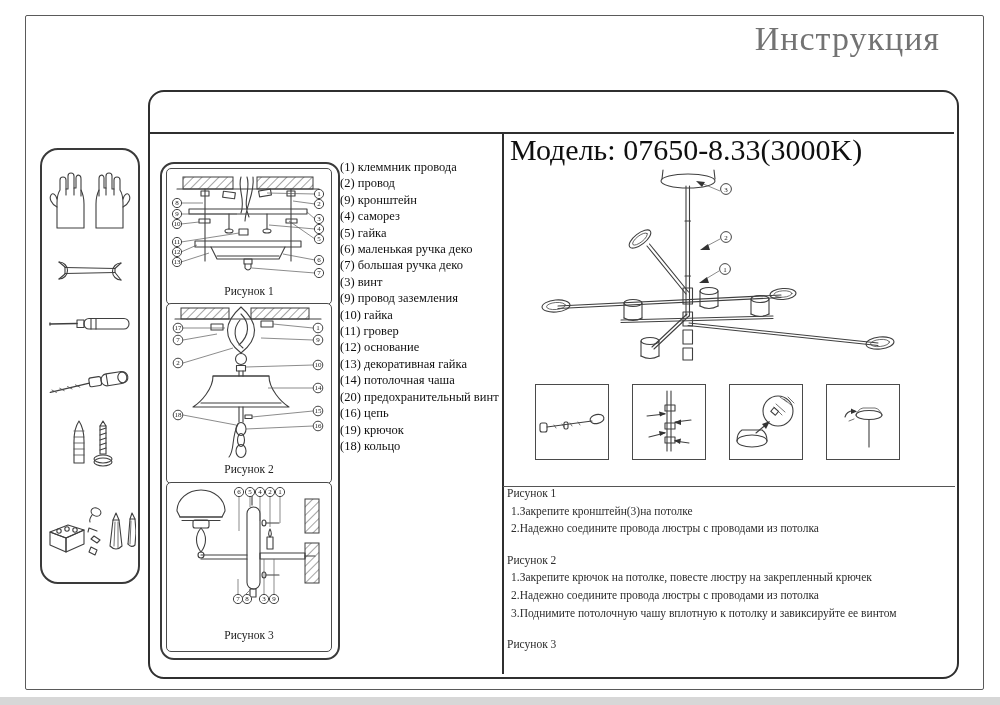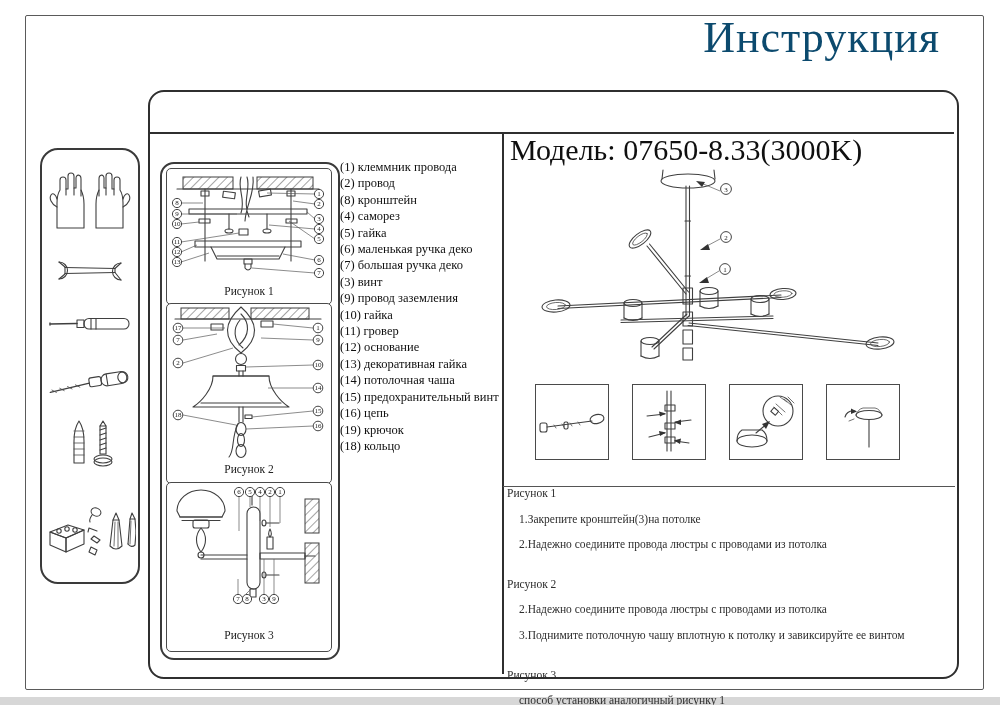--- a/index.html
+++ b/index.html
@@ -1,38 +1,38 @@
 <!DOCTYPE html>
 <html><head>
 <meta charset="utf-8">
 <style>
   html,body{margin:0;padding:0;background:#fff;}
   .page{position:relative;width:1000px;height:705px;background:#ffffff;overflow:hidden;
         font-family:"Liberation Serif","DejaVu Serif",serif;color:#1c1c1c;}
   .abs{position:absolute;}
   .outer-border{left:25px;top:15px;width:957px;height:673px;border:1px solid #5a5a5a;border-radius:2px;}
   .scan-edge{left:0;top:697px;width:1000px;height:8px;background:#d7d7d7;}
-  .doc-title{left:610px;top:12px;width:330px;text-align:right;font-size:44px;letter-spacing:1px;color:#0c4a6e;}
+  .doc-title{left:610px;top:20px;width:330px;text-align:right;font-size:34px;letter-spacing:1px;color:#737373;}
   .main-box{left:148px;top:90px;width:807px;height:585px;border:2px solid #2f2f2f;border-radius:16px;}
   .main-hline{left:149px;top:132px;width:805px;height:2px;background:#2f2f2f;}
   .main-vline{left:502px;top:133px;width:2px;height:541px;background:#2f2f2f;}
   .sidebar{left:40px;top:148px;width:96px;height:432px;border:2px solid #3a3a3a;border-radius:18px;}
   .tool{position:absolute;left:0;width:96px;text-align:center;}
   .fig-column{left:160px;top:162px;width:176px;height:494px;border:2px solid #3a3a3a;border-radius:14px;}
   .panel{position:absolute;left:166px;width:164px;border:1px solid #4a4a4a;border-radius:5px;background:#fff;}
   .panel svg{display:block;}
   .fig-caption{position:absolute;left:0;width:100%;text-align:center;font-size:11.5px;color:#222;}
   .parts{left:340px;top:159px;width:180px;font-size:12.5px;line-height:16.4px;color:#101010;}
   .model-label{left:510px;top:133px;width:442px;font-size:30px;color:#0f0f0f;white-space:nowrap;}
   .chandelier{left:513px;top:166px;}
   .stepbox{top:384px;width:72px;height:74px;border:1px solid #4a4a4a;background:#fff;}
   .right-hline{left:503px;top:486px;width:452px;height:1px;background:#555;}
   .instructions{left:507px;top:487px;width:444px;font-size:11.5px;line-height:13.6px;color:#2d2d2d;}
   .instr-heading{margin:0;}
-  .instr-step{margin:12px;}
+  .instr-step{margin:4px;}
   .instr-gap{height:14px;}
   
   svg .ln{stroke:#3f3f3f;stroke-width:1.1;fill:none;stroke-linecap:round;stroke-linejoin:round;}
   svg .thin{stroke:#4f4f4f;stroke-width:.8;fill:none;}
   svg .lead{stroke:#5a5a5a;stroke-width:.7;fill:none;}
   svg .co-c{fill:#fff;stroke:#444;stroke-width:1;}
   svg .co-t{font:7px "Liberation Serif",serif;fill:#222;text-anchor:middle;}
   svg .arrow{fill:#333;stroke:none;}
 </style>
 </head>
@@ -419,33 +419,33 @@
             <text class="co-t" x="107" y="118.4">9</text>
           </g>
       </g>
     </svg>
     <div class="fig-caption" style="bottom:10px;">Рисунок 3</div>
   </div>
 
   <div class="abs parts">
       <div class="part-line">(1) клеммник провода</div>
       <div class="part-line">(2) провод</div>
-      <div class="part-line">(8) кронштейн</div>
+      <div class="part-line">(9) кронштейн</div>
       <div class="part-line">(4) саморез</div>
       <div class="part-line">(5) гайка</div>
       <div class="part-line">(6) маленькая ручка деко</div>
       <div class="part-line">(7) большая ручка деко</div>
       <div class="part-line">(3) винт</div>
       <div class="part-line">(9) провод заземления</div>
       <div class="part-line">(10) гайка</div>
       <div class="part-line">(11) гровер</div>
       <div class="part-line">(12) основание</div>
       <div class="part-line">(13) декоративная гайка</div>
       <div class="part-line">(14) потолочная чаша</div>
-      <div class="part-line">(15) предохранительный винт</div>
+      <div class="part-line">(20) предохранительный винт</div>
       <div class="part-line">(16) цепь</div>
       <div class="part-line">(19) крючок</div>
       <div class="part-line">(18) кольцо</div>
     </div>
 
   <div class="abs model-label">Модель: 07650-8.33(3000K)</div>
 
   <svg class="abs chandelier" width="440" height="214" viewBox="0 0 440 214">
     <g class="ln">
       <ellipse cx="175" cy="15" rx="27" ry="7"></ellipse>
@@ -584,21 +584,21 @@
     </svg>
   </div>
 
   <div class="abs right-hline"></div>
   <div class="abs instructions">
       <div class="instr-heading">Рисунок 1</div>
       <div class="instr-step">1.Закрепите кронштейн(3)на потолке</div>
       <div class="instr-step">2.Надежно соедините провода люстры с проводами из потолка</div>
       <div class="instr-gap"></div>
       <div class="instr-heading">Рисунок 2</div>
+      <div class="instr-step">1.Закрепите крючок на потолке, повесте люстру на закрепленный крючек</div>
       <div class="instr-step">2.Надежно соедините провода люстры с проводами из потолка</div>
       <div class="instr-step">3.Поднимите потолочную чашу вплотную к потолку и завиксируйте ее винтом</div>
       <div class="instr-gap"></div>
       <div class="instr-heading">Рисунок 3</div>
-      <div class="instr-step">способ установки аналогичный рисунку 1</div>
       <div class="instr-gap"></div>
     </div>
 
 </div>
 
 </body></html>

